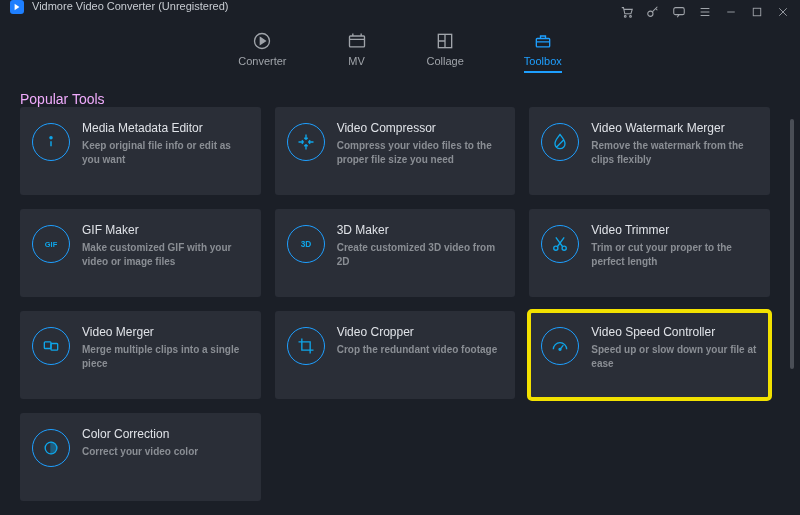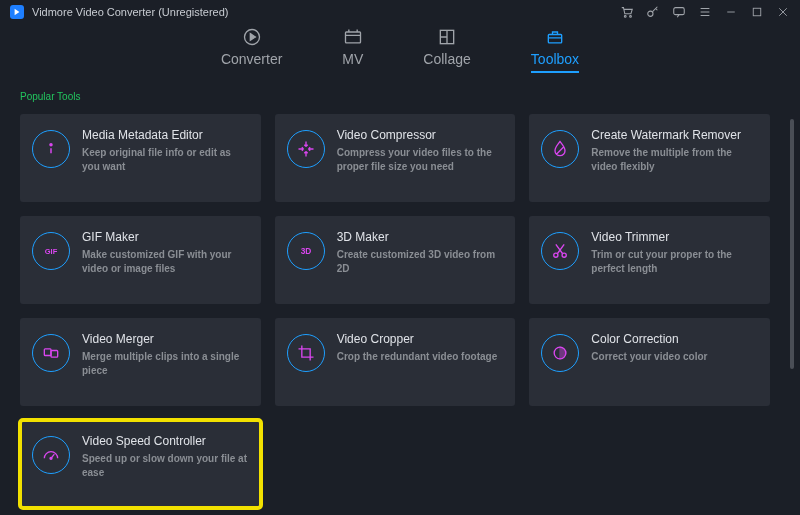--- a/index.html
+++ b/index.html
@@ -1,32 +1,32 @@
 <!DOCTYPE html>
 <html><head>
 <meta charset="utf-8">
 <style>
 * { margin:0; padding:0; box-sizing:border-box; font-family:-apple-system,BlinkMacSystemFont,"Segoe UI",Arial,sans-serif; }
 body { width:800px; height:515px; background:#1b1f27; color:#a0a4aa; overflow:hidden; }
-.titlebar { display:flex; align-items:center; height:24px; padding:0 10px; gap:8px; }
+.titlebar { display:flex; height:24px; padding:0 10px; gap:8px; }
 .logo { width:14px; height:14px; background:#1e7fff; border-radius:3px; display:flex; align-items:center; justify-content:center; }
 .app-title { font-size:11px; color:#c8ccd2; flex:1; }
 .win-controls { display:flex; gap:12px; align-items:center; }
 .win-ctrl { width:14px; height:14px; display:flex; align-items:center; justify-content:center; cursor:pointer; color:#a0a4aa; }
 .tabs { display:flex; justify-content:center; gap:60px; height:55px; align-items:flex-end; padding-bottom:6px; }
 .tab { display:flex; flex-direction:column; align-items:center; gap:4px; cursor:pointer; color:#a0a4aa; padding-bottom:4px; border-bottom:2px solid transparent; }
 .tab.active { color:#1e9fff; border-bottom-color:#1e9fff;text-align:center; }
 .tab-icon { width:20px; height:20px; display:flex; align-items:center; justify-content:center; }
-.tab-label { font-size:14px; }
+.tab-label { font-size:11px; }
 .content { padding:12px 20px 0 20px; height:calc(100% - 79px); overflow:hidden; position:relative; }
-.section-title { font-size:10px; color:#22c55e; margin-bottom:12px; }
+.section-title { font-size:14px; color:#f0abfc; }
 .grid { display:grid; grid-template-columns:repeat(3,1fr); gap:14px; padding-right:10px; }
 .card { background:#2a2e37; border-radius:3px; padding:14px 12px; display:flex; gap:12px; align-items:flex-start; cursor:pointer; min-height:88px; }
 .card.highlighted { outline:4px solid #f2e100; outline-offset:-2px; }
-.card-icon { width:38px; height:38px; border:1.5px solid #1e9fff; border-radius:50%; flex-shrink:0; display:flex; align-items:center; justify-content:center; color:#d946ef; margin-top:2px; }
+.card-icon { width:38px; height:38px; border:1.5px solid #1e9fff; border-radius:50%; flex-shrink:0; display:flex; align-items:center; justify-content:center; color:#0ea5e9; margin-top:2px; }
 .card-icon svg { width:20px; height:20px; }
 .card-body { flex:1; min-width:0; }
 .card-title { font-size:12px; color:#e0e3e8; margin-bottom:4px; font-weight:500; }
 .card-desc { font-size:10px; color:#8a8e94; line-height:1.35;font-weight:bold; }
 .scrollbar { position:absolute; right:6px; top:40px; width:4px; height:250px; background:#4a4e56; border-radius:2px; }
 </style>
 </head>
 <body>
 
 <div class="titlebar">
@@ -144,22 +144,22 @@
           <div class="card-desc">Compress your video files to the proper file size you need</div>
         </div>
       </div>
       <div class="card">
         <div class="card-icon">
           <svg viewBox="0 0 24 24" fill="none" stroke="currentColor" stroke-width="1.6">
             <path d="M12 3C9 7 6 10 6 14a6 6 0 0012 0c0-4-3-7-6-11zM8 18l8-8"></path>
           </svg>
         </div>
         <div class="card-body">
-          <div class="card-title">Create Watermark Remover</div>
-          <div class="card-desc">Remove the multiple from the video flexibly</div>
+          <div class="card-title">Video Watermark Merger</div>
+          <div class="card-desc">Remove the watermark from the clips flexibly</div>
         </div>
       </div>
       <div class="card">
         <div class="card-icon">
           <svg viewBox="0 0 24 24">
             <text x="12" y="16" text-anchor="middle" font-size="9" font-weight="bold" fill="currentColor" font-family="Arial">GIF</text>
           </svg>
         </div>
         <div class="card-body">
           <div class="card-title">GIF Maker</div>
@@ -206,40 +206,40 @@
         <div class="card-icon">
           <svg viewBox="0 0 24 24" fill="none" stroke="currentColor" stroke-width="1.6">
             <path d="M7 3v14h14M3 7h14v14"></path>
           </svg>
         </div>
         <div class="card-body">
           <div class="card-title">Video Cropper</div>
           <div class="card-desc">Crop the redundant video footage</div>
         </div>
       </div>
-      <div class="card">
-        <div class="card-icon">
-          <svg viewBox="0 0 24 24" fill="none" stroke="currentColor" stroke-width="1.6">
-            <circle cx="12" cy="12" r="7"></circle>
-            <path d="M12 5a7 7 0 010 14z" fill="currentColor" opacity="0.4"></path>
-          </svg>
-        </div>
-        <div class="card-body">
-          <div class="card-title">Color Correction</div>
-          <div class="card-desc">Correct your video color</div>
-        </div>
-      </div>
       <div class="card highlighted">
         <div class="card-icon">
           <svg viewBox="0 0 24 24" fill="none" stroke="currentColor" stroke-width="1.6">
             <path d="M4 16a8 8 0 0116 0"></path>
             <path d="M12 16l4-5"></path>
             <circle cx="12" cy="16" r="1.2" fill="currentColor"></circle>
           </svg>
         </div>
         <div class="card-body">
           <div class="card-title">Video Speed Controller</div>
           <div class="card-desc">Speed up or slow down your file at ease</div>
         </div>
       </div>
+      <div class="card">
+        <div class="card-icon">
+          <svg viewBox="0 0 24 24" fill="none" stroke="currentColor" stroke-width="1.6">
+            <circle cx="12" cy="12" r="7"></circle>
+            <path d="M12 5a7 7 0 010 14z" fill="currentColor" opacity="0.4"></path>
+          </svg>
+        </div>
+        <div class="card-body">
+          <div class="card-title">Color Correction</div>
+          <div class="card-desc">Correct your video color</div>
+        </div>
+      </div>
     </div>
   <div class="scrollbar"></div>
 </div>
 
 </body></html>

